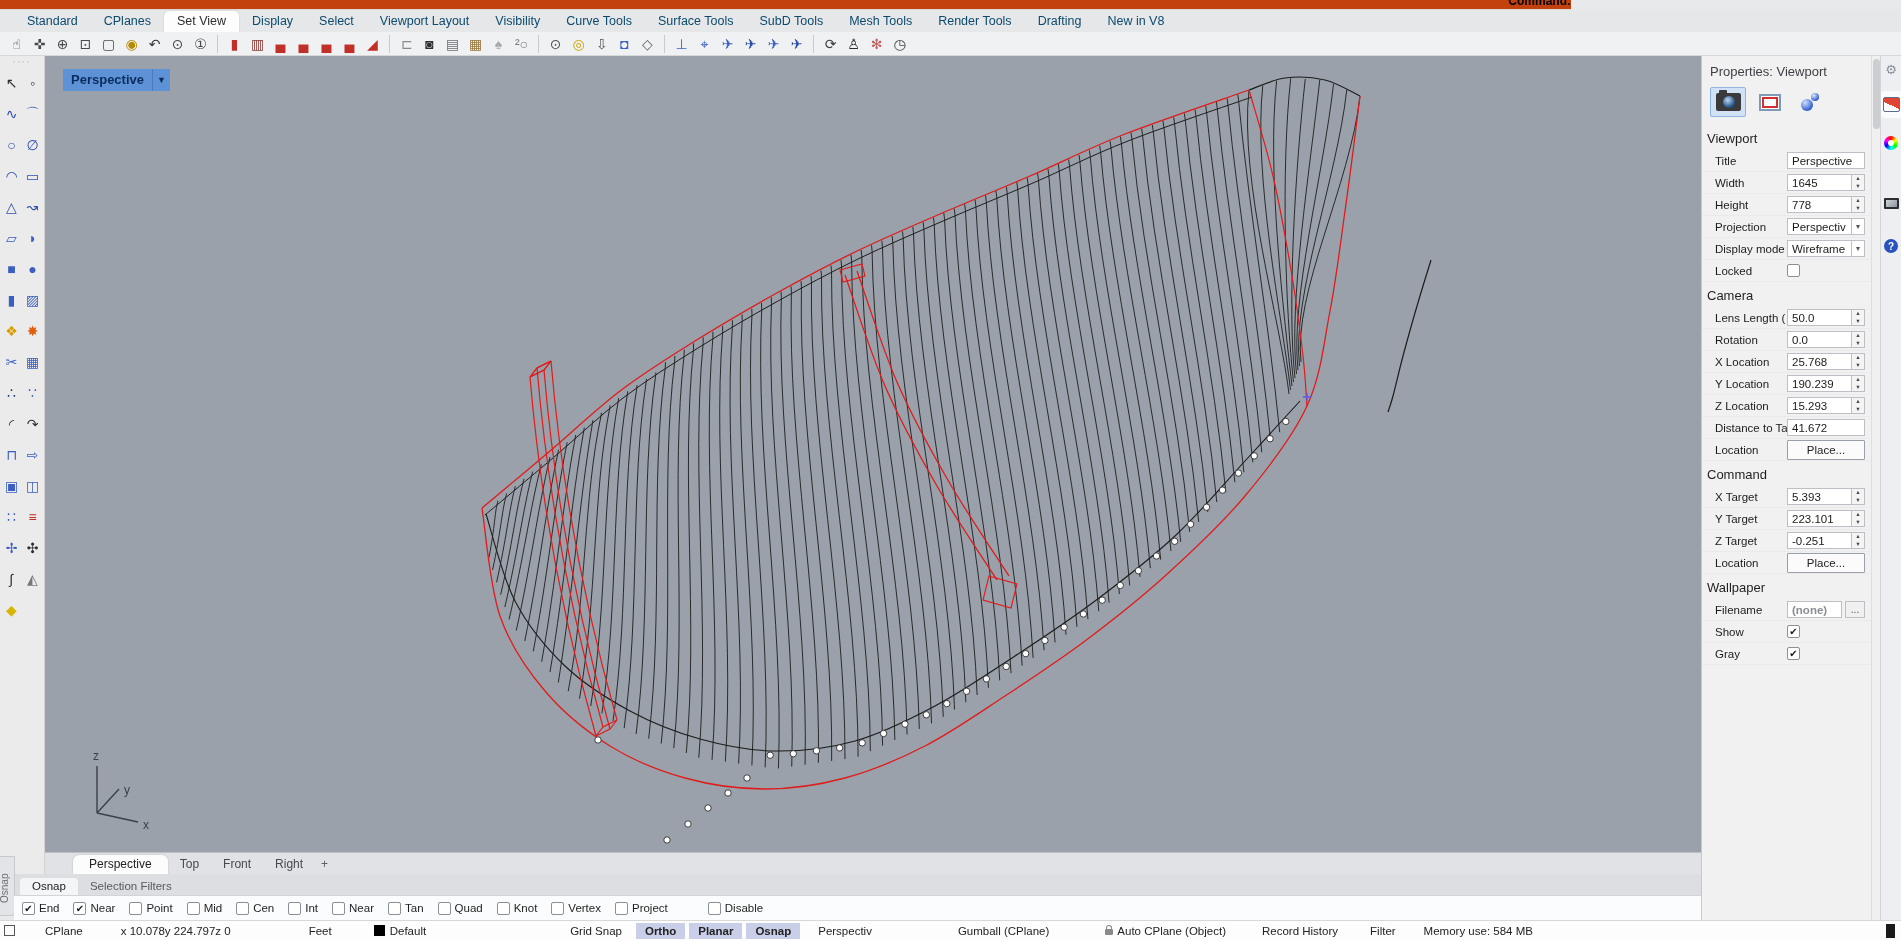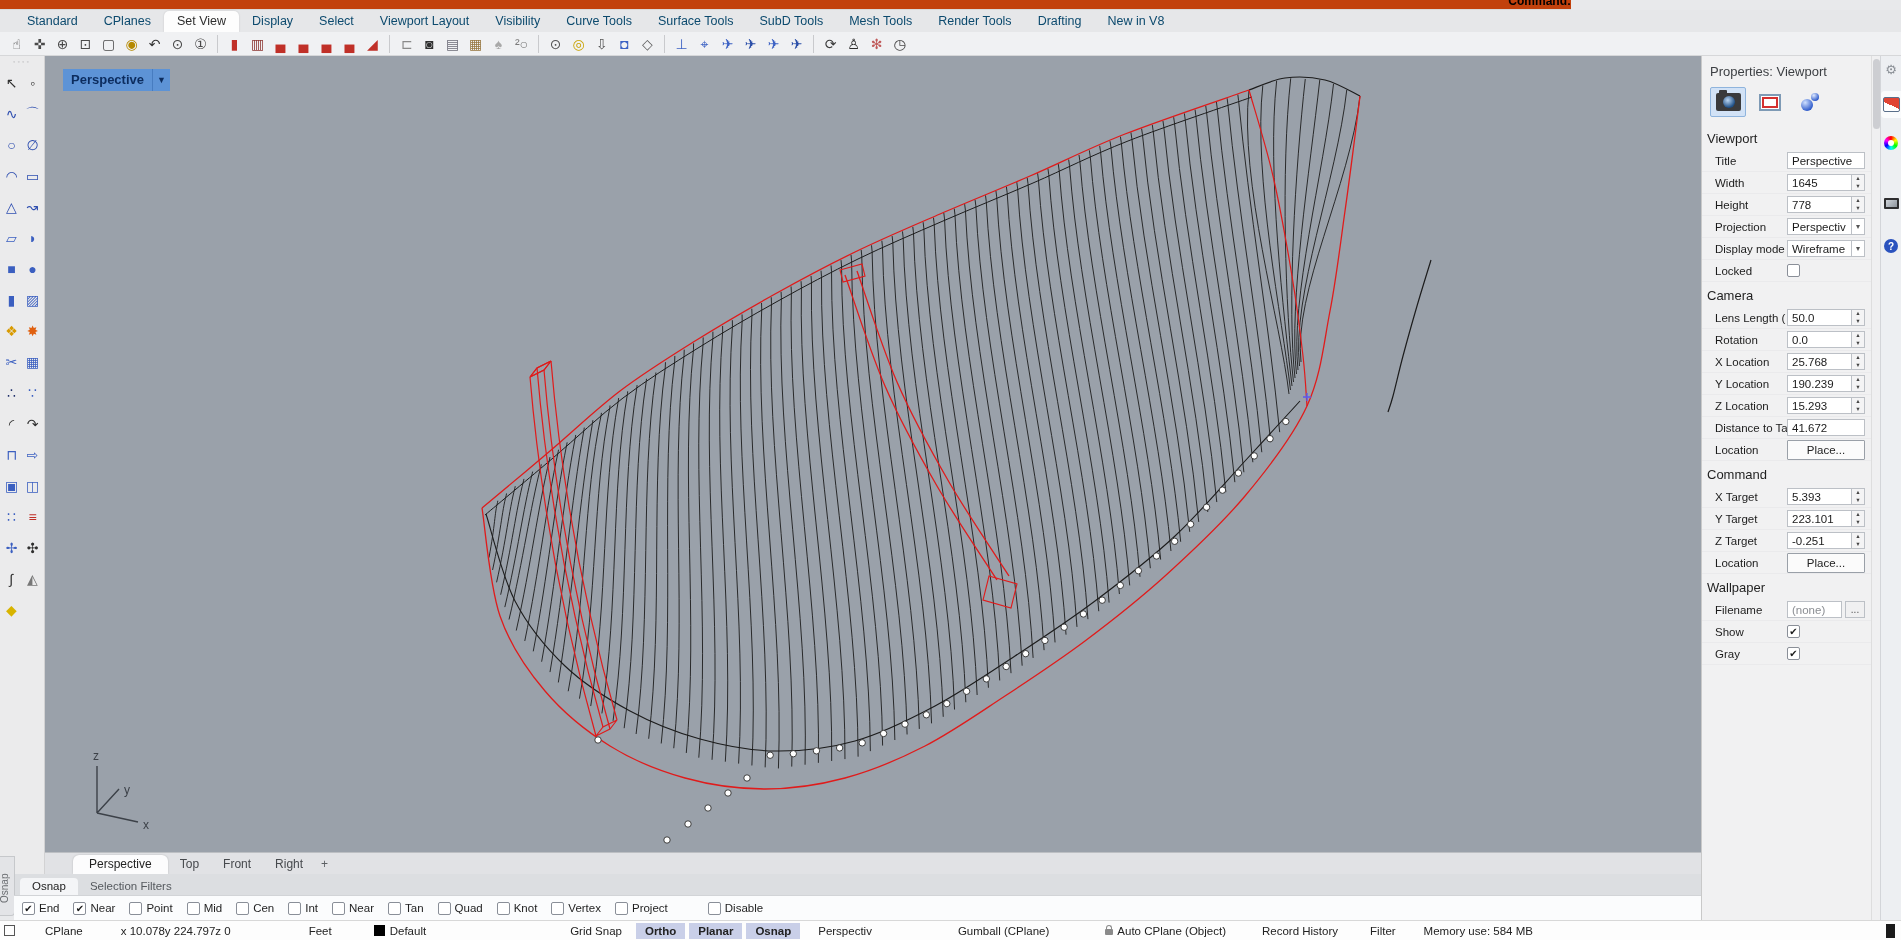--- a/index.html
+++ b/index.html
@@ -92,21 +92,21 @@
   .ico-pin::before{content:"";position:absolute;left:1px;top:7px;width:12px;height:12px;border-radius:50%;
     background:radial-gradient(circle at 35% 30%,#cfe0ff,#2a57c9 75%);}
   .ico-pin::after{content:"";position:absolute;left:11px;top:1px;width:8px;height:8px;border-radius:50%;
     background:radial-gradient(circle at 35% 30%,#dfeaff,#2a57c9 75%);}
   .psec{font-size:13px;color:#1f1f1f;padding:6px 0 4px 5px;}
   .prow{display:flex;align-items:center;height:21px;padding:0 6px 0 13px;border-bottom:1px solid #eaeaec;}
   .plabel{flex:0 0 72px;font-size:11.5px;color:#1c1c1c;white-space:nowrap;overflow:hidden;}
   .pctrl{flex:1;display:flex;align-items:center;height:17px;}
   .pinput{flex:1;height:17px;background:#fff;border:1px solid #bcc0c6;font-size:11.5px;color:#1a1a1a;
     display:flex;align-items:center;padding:0 4px;box-sizing:border-box;white-space:nowrap;overflow:hidden;}
-  .pinput.muted{color:#8a8d92;}
+  .pinput.muted{color:#8a8d92;font-weight:bold;}
   .spin{display:flex;flex-direction:column;width:13px;height:17px;border:1px solid #bcc0c6;border-left:none;
     background:#f4f4f5;box-sizing:border-box;}
   .spin span{flex:1;display:flex;align-items:center;justify-content:center;font-size:5.5px;color:#444;line-height:1;}
   .chev{width:13px;height:17px;display:flex;align-items:center;justify-content:center;
     border:1px solid #bcc0c6;border-left:none;background:#fff;font-size:8px;color:#555;box-sizing:border-box;}
   .pbtn{flex:1;height:18px;background:#fbfbfb;border:1px solid #9aa0a8;border-radius:1px;
     font-size:11.5px;color:#222;display:flex;align-items:center;justify-content:center;cursor:default;}
   .dots-btn{width:20px;height:17px;margin-left:3px;background:#f0f0f1;border:1px solid #bcc0c6;
     font-size:10px;color:#555;display:flex;align-items:center;justify-content:center;box-sizing:border-box;}
 

